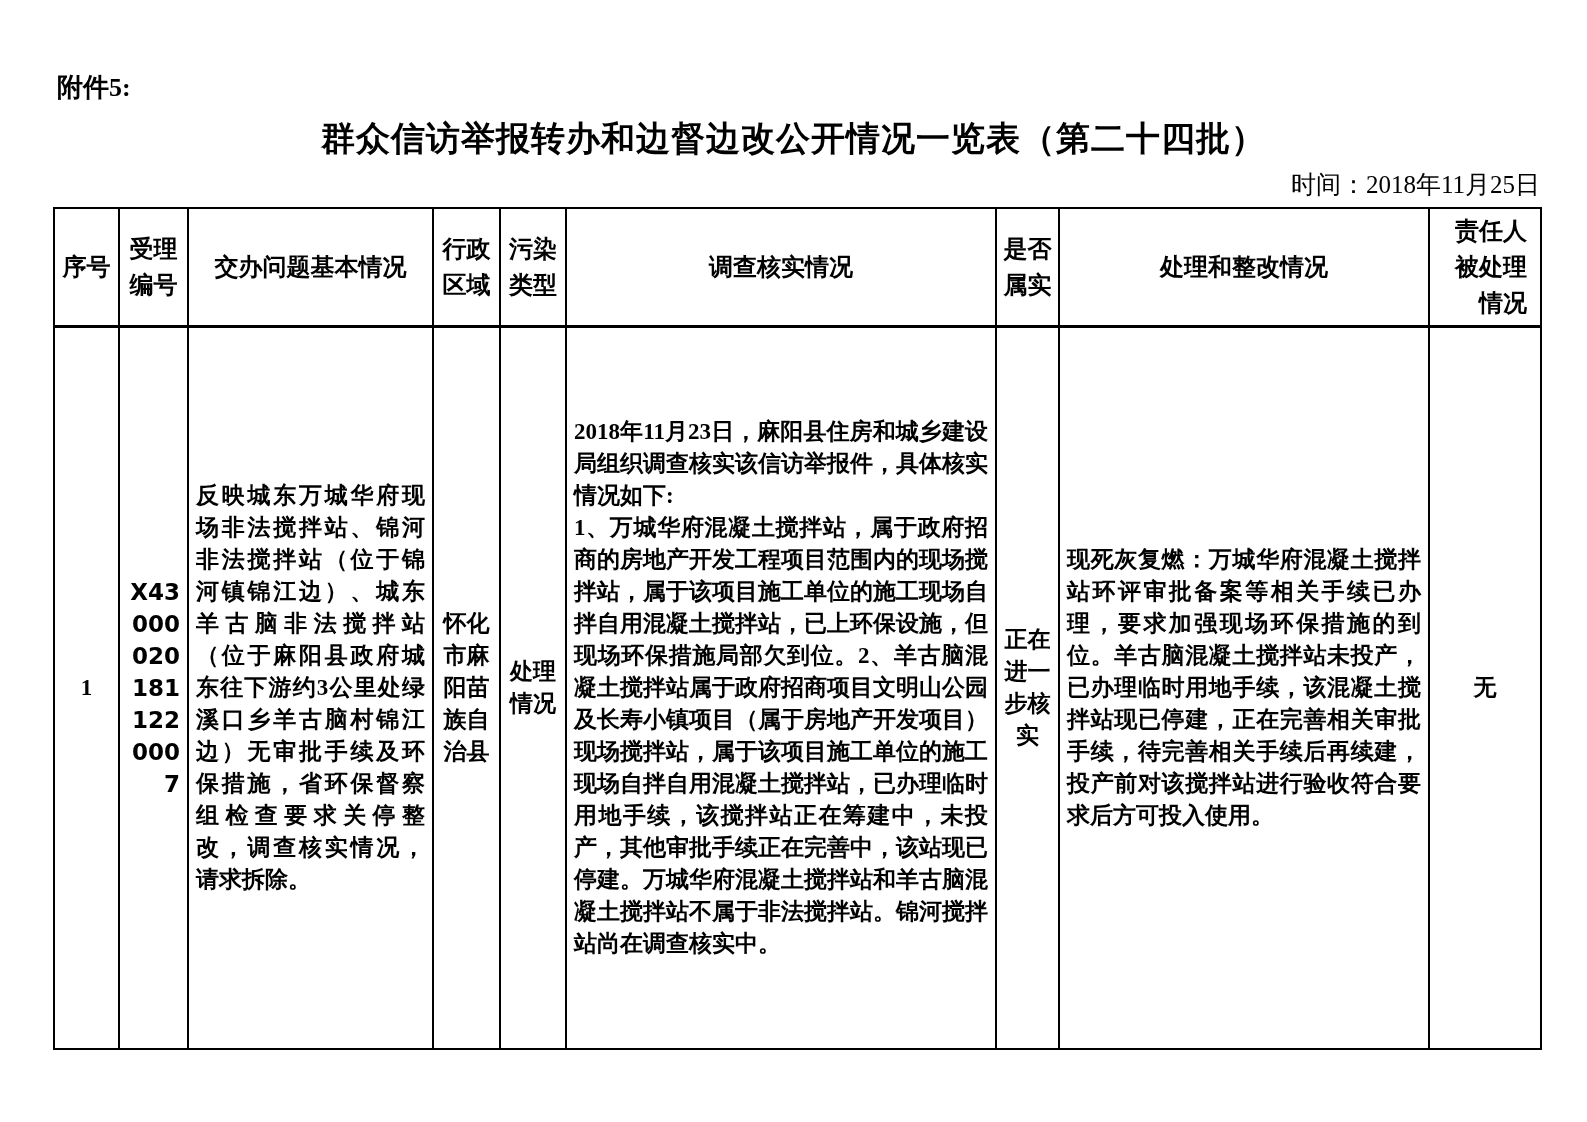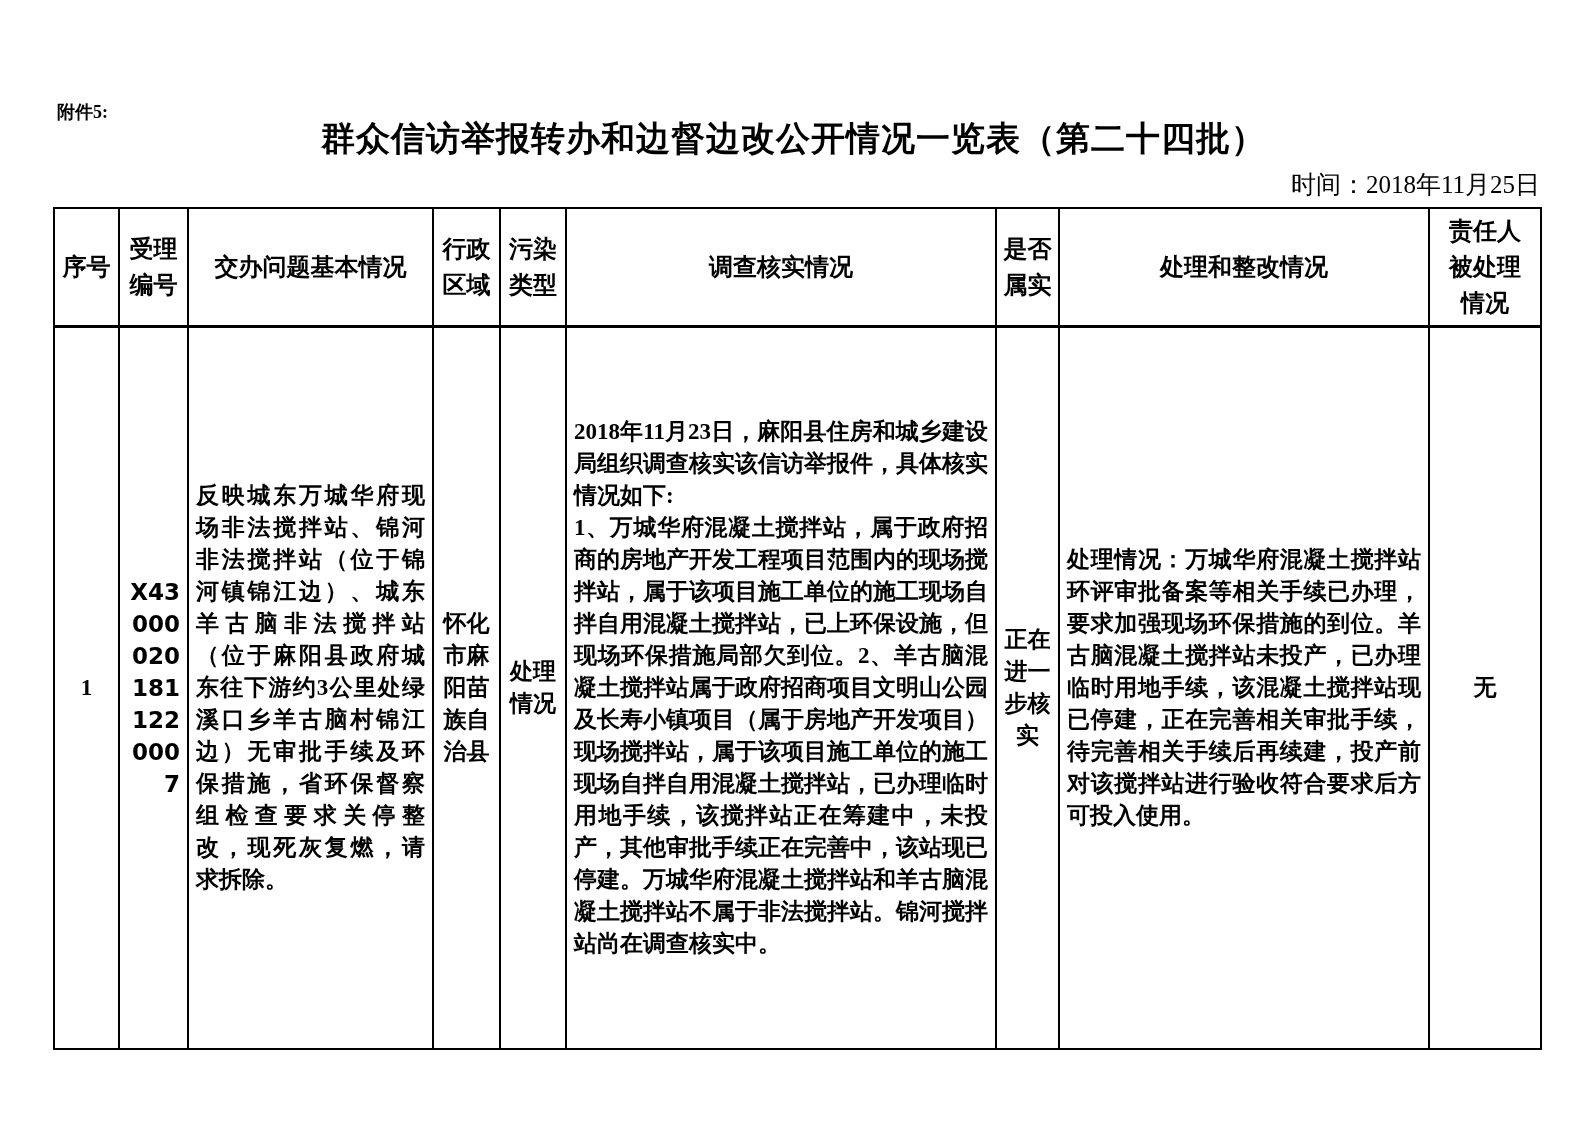--- a/index.html
+++ b/index.html
@@ -13,23 +13,22 @@
     height: 1122px;
     background: #ffffff;
     font-family: "Liberation Serif", "DejaVu Serif", serif;
     color: #000000;
     overflow: hidden;
   }
   .attachment {
     position: absolute;
     left: 57px;
     top: 70px;
-    font-size: 18px;
+    font-size: 26px;
     font-weight: 700;
-    margin-top: 30px;
   }
   .title {
     position: absolute;
     left: 0;
     top: 116px;
     width: 100%;
     margin: 0;
     text-align: center;
     font-size: 34px;
     font-weight: 700;
@@ -58,21 +57,21 @@
   }
   table.report thead tr { height: 118px; }
   table.report tbody tr { height: 723px; }
   table.report th {
     font-size: 24px;
     line-height: 36px;
     text-align: center;
     padding: 0 6px;
     border-bottom-width: 3px;
   }
-  table.report th.th-responsible { padding: 0 13px; }
+  table.report th.th-responsible { padding: 0 13px; text-align: right; }
   table.report td {
     font-size: 23px;
     line-height: 32px;
     padding: 4px 7px;
   }
   td.center { text-align: center; }
   td.para   { text-align: justify; }
   td.pre    { white-space: pre-line; }
   td.num {
     font-family: "DejaVu Sans", sans-serif;
@@ -127,26 +126,26 @@
         <th>调查核实情况</th>
         <th>是否属实</th>
         <th>处理和整改情况</th>
         <th class="th-responsible">责任人被处理情况</th>
       </tr>
     </thead>
     <tbody>
       <tr>
         <td class="center">1</td>
         <td class="num">X430000201811220007</td>
-        <td class="para">反映城东万城华府现场非法搅拌站、锦河非法搅拌站（位于锦河镇锦江边）、城东羊古脑非法搅拌站（位于麻阳县政府城东往下游约3公里处绿溪口乡羊古脑村锦江边）无审批手续及环保措施，省环保督察组检查要求关停整改，现死灰复燃，请求拆除。</td>
+        <td class="para">反映城东万城华府现场非法搅拌站、锦河非法搅拌站（位于锦河镇锦江边）、城东羊古脑非法搅拌站（位于麻阳县政府城东往下游约3公里处绿溪口乡羊古脑村锦江边）无审批手续及环保措施，省环保督察组检查要求关停整改，调查核实情况，请求拆除。</td>
         <td class="center">怀化市麻阳苗族自治县</td>
         <td class="center">处理情况</td>
         <td class="para pre">2018年11月23日，麻阳县住房和城乡建设局组织调查核实该信访举报件，具体核实情况如下:
 1、万城华府混凝土搅拌站，属于政府招商的房地产开发工程项目范围内的现场搅拌站，属于该项目施工单位的施工现场自拌自用混凝土搅拌站，已上环保设施，但现场环保措施局部欠到位。2、羊古脑混凝土搅拌站属于政府招商项目文明山公园及长寿小镇项目（属于房地产开发项目）现场搅拌站，属于该项目施工单位的施工现场自拌自用混凝土搅拌站，已办理临时用地手续，该搅拌站正在筹建中，未投产，其他审批手续正在完善中，该站现已停建。万城华府混凝土搅拌站和羊古脑混凝土搅拌站不属于非法搅拌站。锦河搅拌站尚在调查核实中。</td>
         <td class="center">正在进一步核实</td>
-        <td class="para"><span class="bold-prefix">处理情况：</span><span>万城华府混凝土搅拌站环评审批备案等相关手续已办理，要求加强现场环保措施的到位。羊古脑混凝土搅拌站未投产，已办理临时用地手续，该混凝土搅拌站现已停建，正在完善相关审批手续，待完善相关手续后再续建，投产前对该搅拌站进行验收符合要求后方可投入使用。</span></td>
+        <td class="para"><span class="bold-prefix">现死灰复燃：</span><span>万城华府混凝土搅拌站环评审批备案等相关手续已办理，要求加强现场环保措施的到位。羊古脑混凝土搅拌站未投产，已办理临时用地手续，该混凝土搅拌站现已停建，正在完善相关审批手续，待完善相关手续后再续建，投产前对该搅拌站进行验收符合要求后方可投入使用。</span></td>
         <td class="center">无</td>
       </tr>
     </tbody>
   </table>
 
 
 </div>
 
 </body></html>

